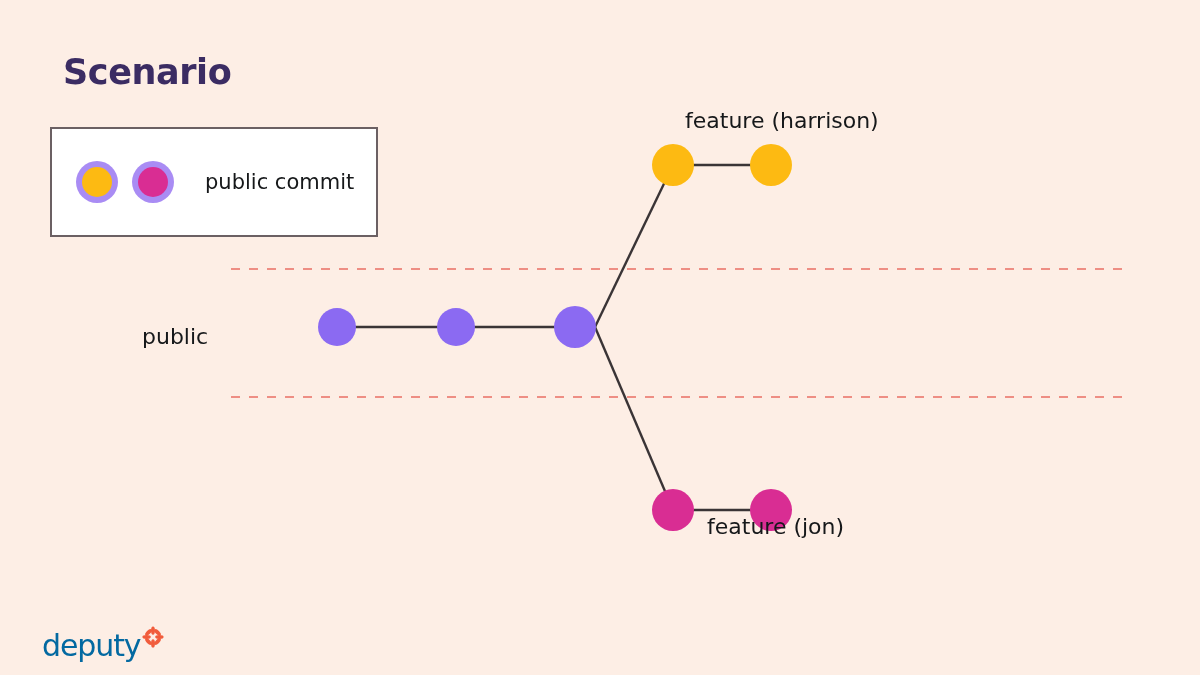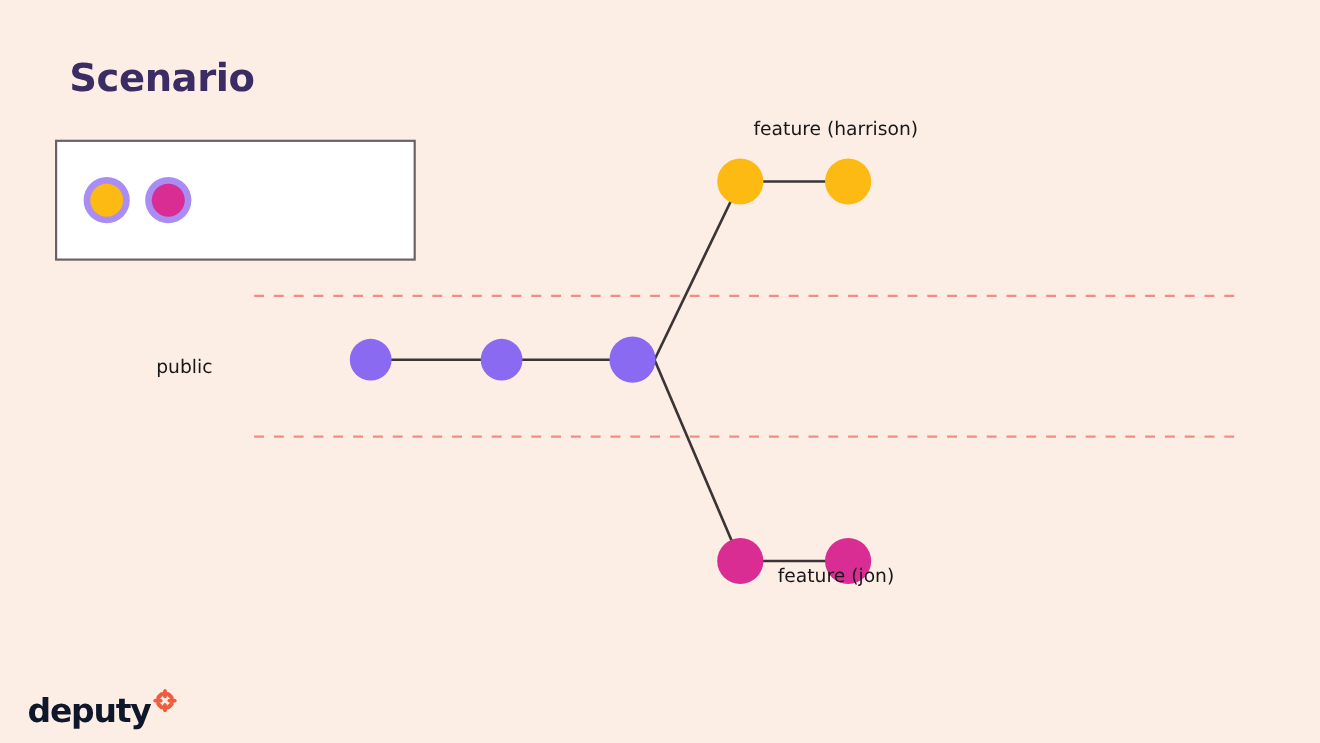--- a/index.html
+++ b/index.html
@@ -84,44 +84,45 @@
     position: absolute;
     left: 0;
     top: 0;
     width: 1200px;
     height: 675px;
   }
 
   
   .graph-label {
     position: absolute;
-    font-size: 17px;
+    font-size: 22px;
     color: #16181A;
     font-family: "DejaVu Sans", sans-serif;
     white-space: nowrap;
   }
   #label-harrison { left: 685px; top: 108px; }
   #label-jon { left: 707px; top: 514px; }
   #label-remote { left: 142px; top: 324px; }
 
   
   #deputy-logo {
     position: absolute;
     left: 25px;
     top: 626px;
     display: flex;
     align-items: flex-end;
   }
   #deputy-wordmark {
     font-size: 30px;
-    font-weight: bold;
+    font-weight: normal;
     letter-spacing: -1.1px;
-    color: #0f172a;
+    color: #0369a1;
     font-family: "DejaVu Sans", sans-serif;
     line-height: 1;
+    margin-left: 17px;
   }
   #deputy-star {
     margin-left: 2px;
     margin-bottom: 9px;
   }
 </style>
 </head>
 <body>
 
 <div id="slide">
@@ -131,20 +132,21 @@
   <div id="legend-box"></div>
 
   <div class="legend-swatch" id="legend-swatch-yellow">
     <div class="inner"></div>
   </div>
 
   <div class="legend-swatch" id="legend-swatch-magenta">
     <div class="inner"></div>
   </div>
 
+  <div id="legend-label">public commit</div>
 
   <svg id="graph-svg" viewBox="0 0 1200 675" xmlns="http://www.w3.org/2000/svg">
 
     <g>
       <line x1="231" y1="269" x2="1130" y2="269" stroke="#EE8E84" stroke-width="2" stroke-dasharray="9 9"></line>
       <line x1="231" y1="397" x2="1130" y2="397" stroke="#EE8E84" stroke-width="2" stroke-dasharray="9 9"></line>
     </g>
 
     <g stroke="#3A3436" stroke-width="2.4" fill="none">
       <line x1="337" y1="327" x2="456" y2="327"></line>

